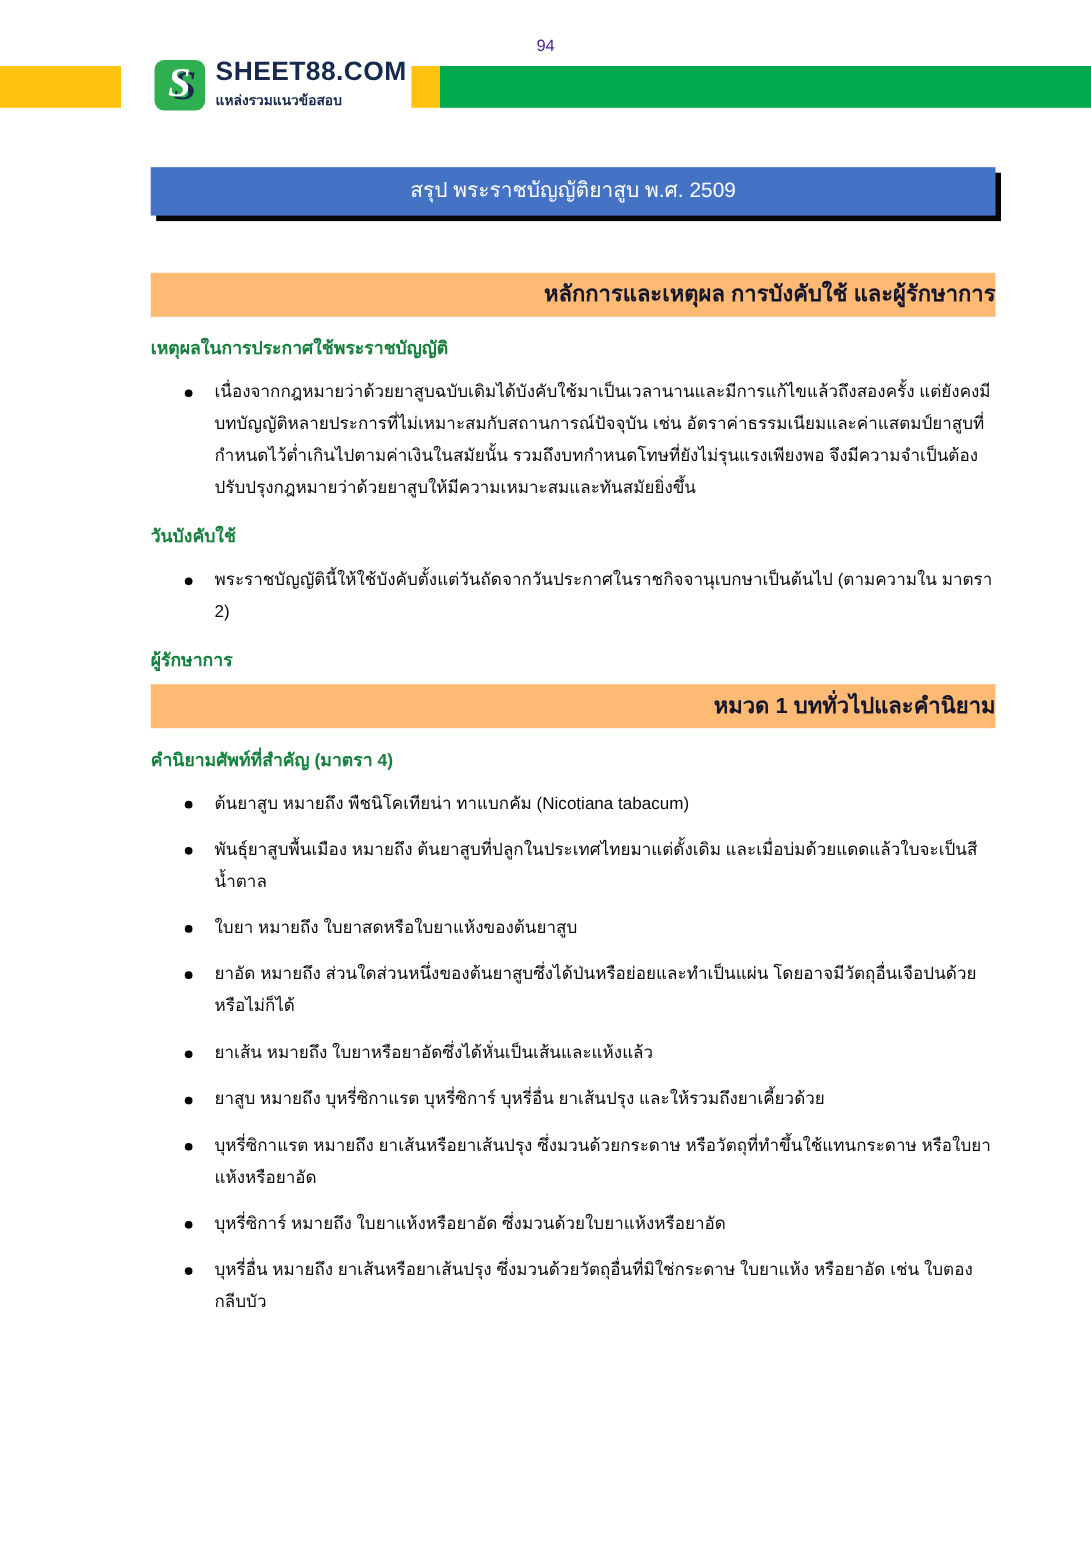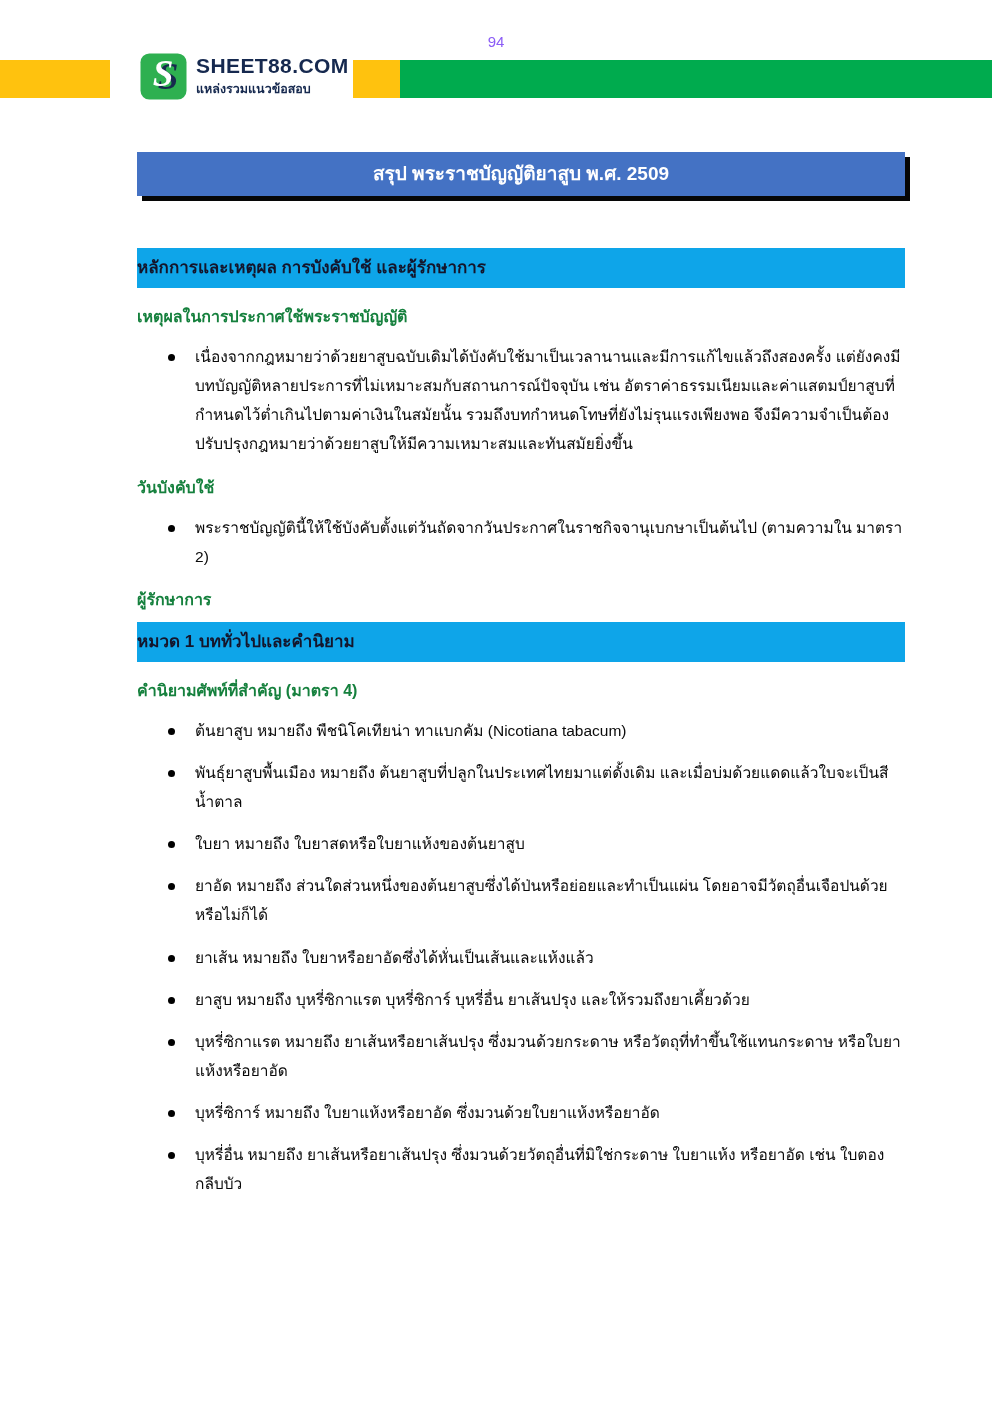--- a/index.html
+++ b/index.html
@@ -3,43 +3,43 @@
 <meta charset="utf-8">
 <style>
   html,body { margin:0; padding:0; }
   body {
     width:992px; height:1403px; position:relative; background:#ffffff;
     font-family:"Liberation Sans","DejaVu Sans",sans-serif; color:#111111;
     overflow:hidden;
   }
   .page-num {
     position:absolute; top:33px; left:0; right:0; text-align:center;
-    font-size:15px; color:#8b5cf6;
+    font-size:15px; color:#4c1d95;
   }
   
   .band { position:absolute; top:60px; left:0; width:992px; height:38px; }
   .bar { position:absolute; top:0; height:38px; }
   .bar.y-left  { left:0;    width:110px; background:#FFC20E; }
   .bar.y-mid   { left:336px; width:64px; background:#FFC20E; }
   .bar.g-right { left:400px; width:592px; background:#00AB4E; }
   .logo { position:absolute; left:136px; top:53px; display:flex; align-items:center; gap:9px; background:#ffffff; padding:0 4px; }
   .logo-icon { width:47px; height:47px; display:block; }
   .logo-text { display:flex; flex-direction:column; justify-content:center; }
-  .logo-brand { font-size:21px; font-weight:bold; color:#16294F; letter-spacing:.4px; line-height:1.1; }
+  .logo-brand { font-size:24px; font-weight:bold; color:#16294F; letter-spacing:.4px; line-height:1.1; }
   .logo-tagline { font-size:12.5px; font-weight:bold; color:#16294F; margin-top:2px; }
   
   .content { position:absolute; left:137px; top:152px; width:768px; }
   .title-bar {
     background:#4472C4; height:44px; line-height:44px; text-align:center;
-    color:#ffffff; font-weight:bold; font-size:19px;
+    color:#ffffff; font-weight:normal; font-size:19px;
     box-shadow:5px 5px 0 #060606; margin-bottom:52px;
   }
   .section-bar {
-    background:#0ea5e9; height:40px; line-height:40px; text-align:left;
-    font-weight:bold; font-size:17px; color:#14152b; margin:10px 0 14px;
+    background:#fdba74; height:40px; line-height:40px; text-align:right;
+    font-weight:bold; font-size:20px; color:#14152b; margin:10px 0 14px;
   }
   .heading { font-weight:bold; font-size:16px; margin:16px 0 2px; color:#15803d; }
   ul.bullets { list-style:none; margin:4px 0 6px; padding:0; }
   ul.bullets li {
     position:relative; padding-left:58px; margin:13px 0;
     font-size:15.5px; line-height:1.88; color:#0a0a0a;
   }
   ul.bullets li::before {
     content:""; position:absolute; left:31px; top:12px;
     width:7px; height:7px; border-radius:50%; background:#000000;

